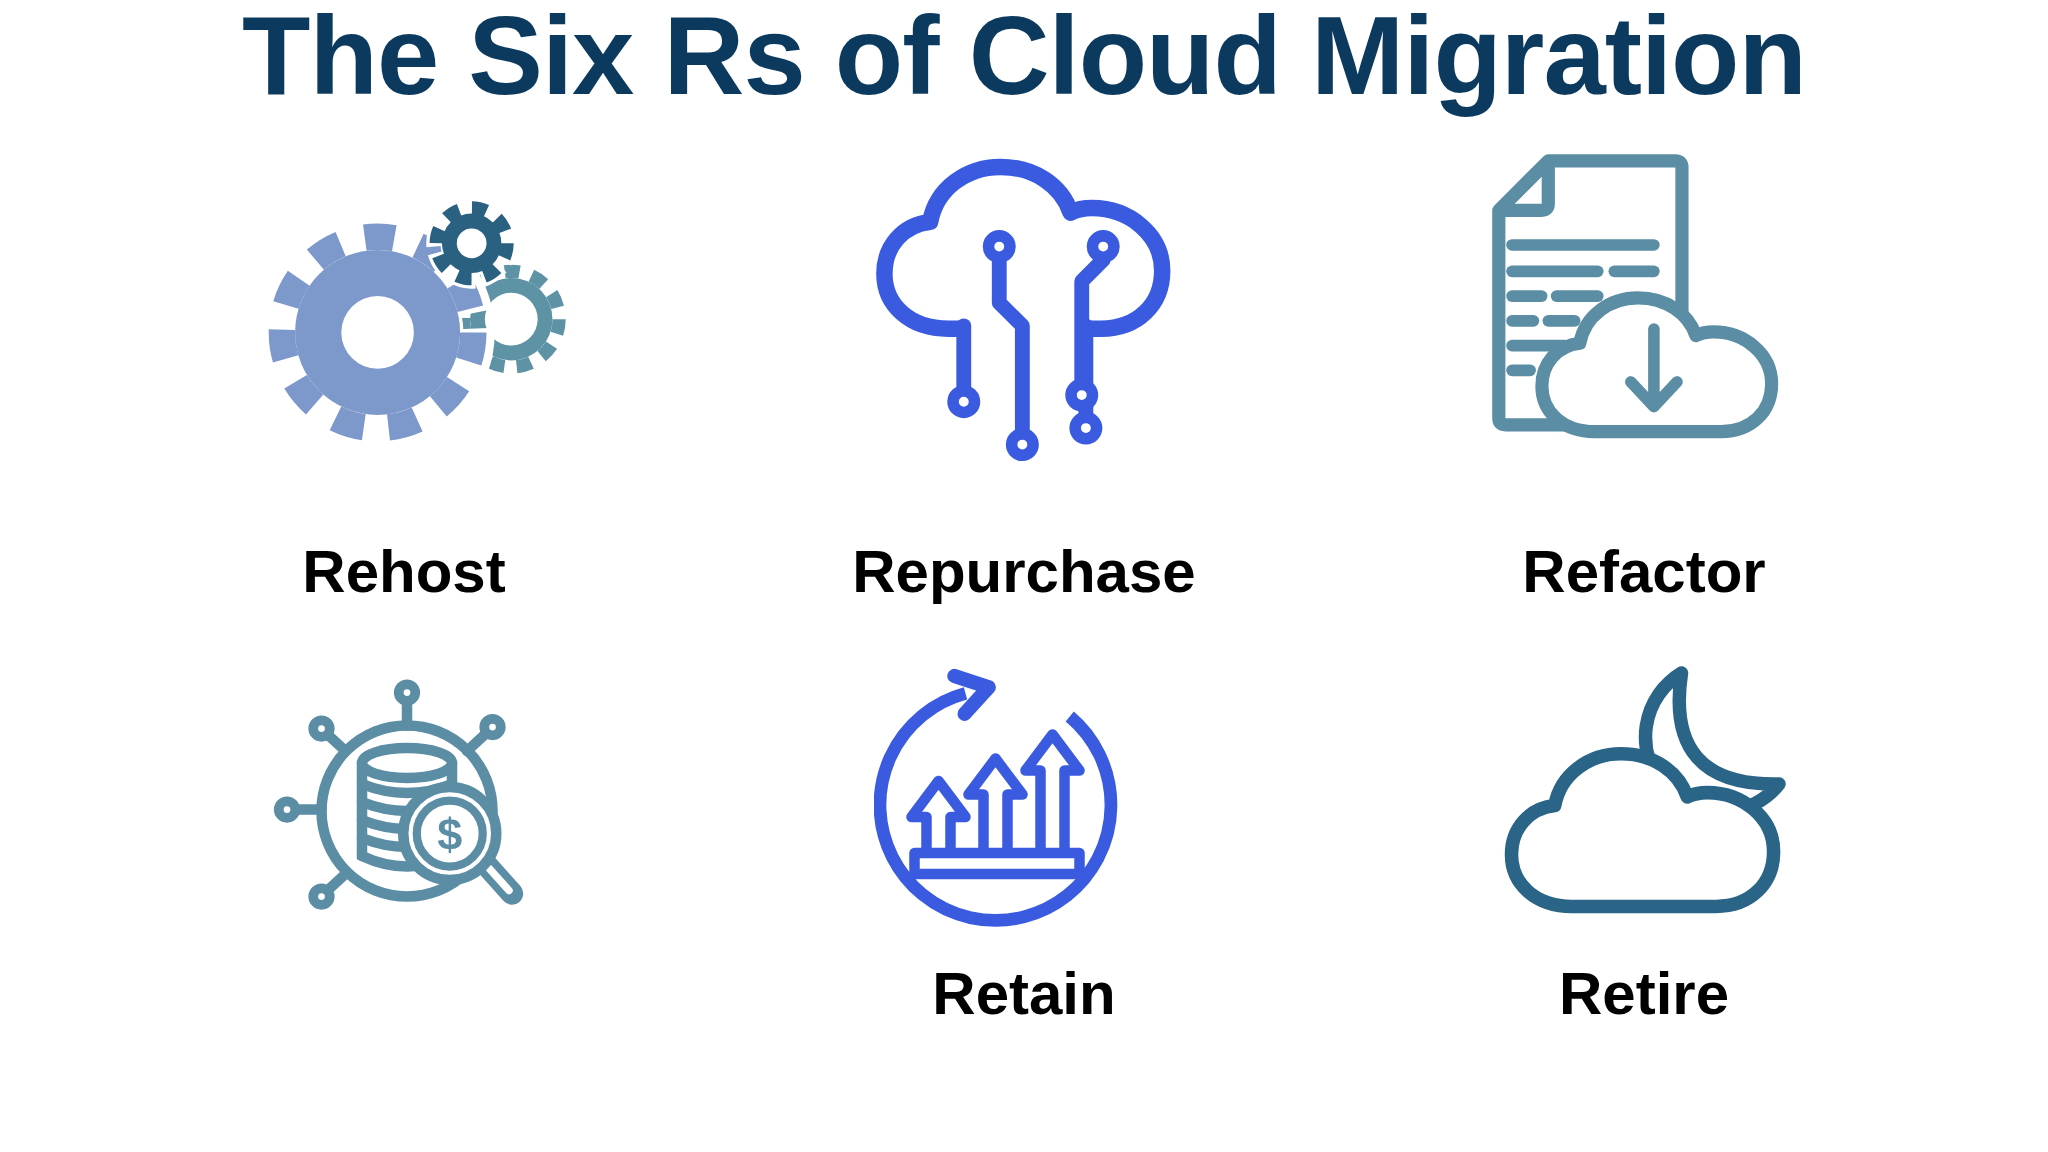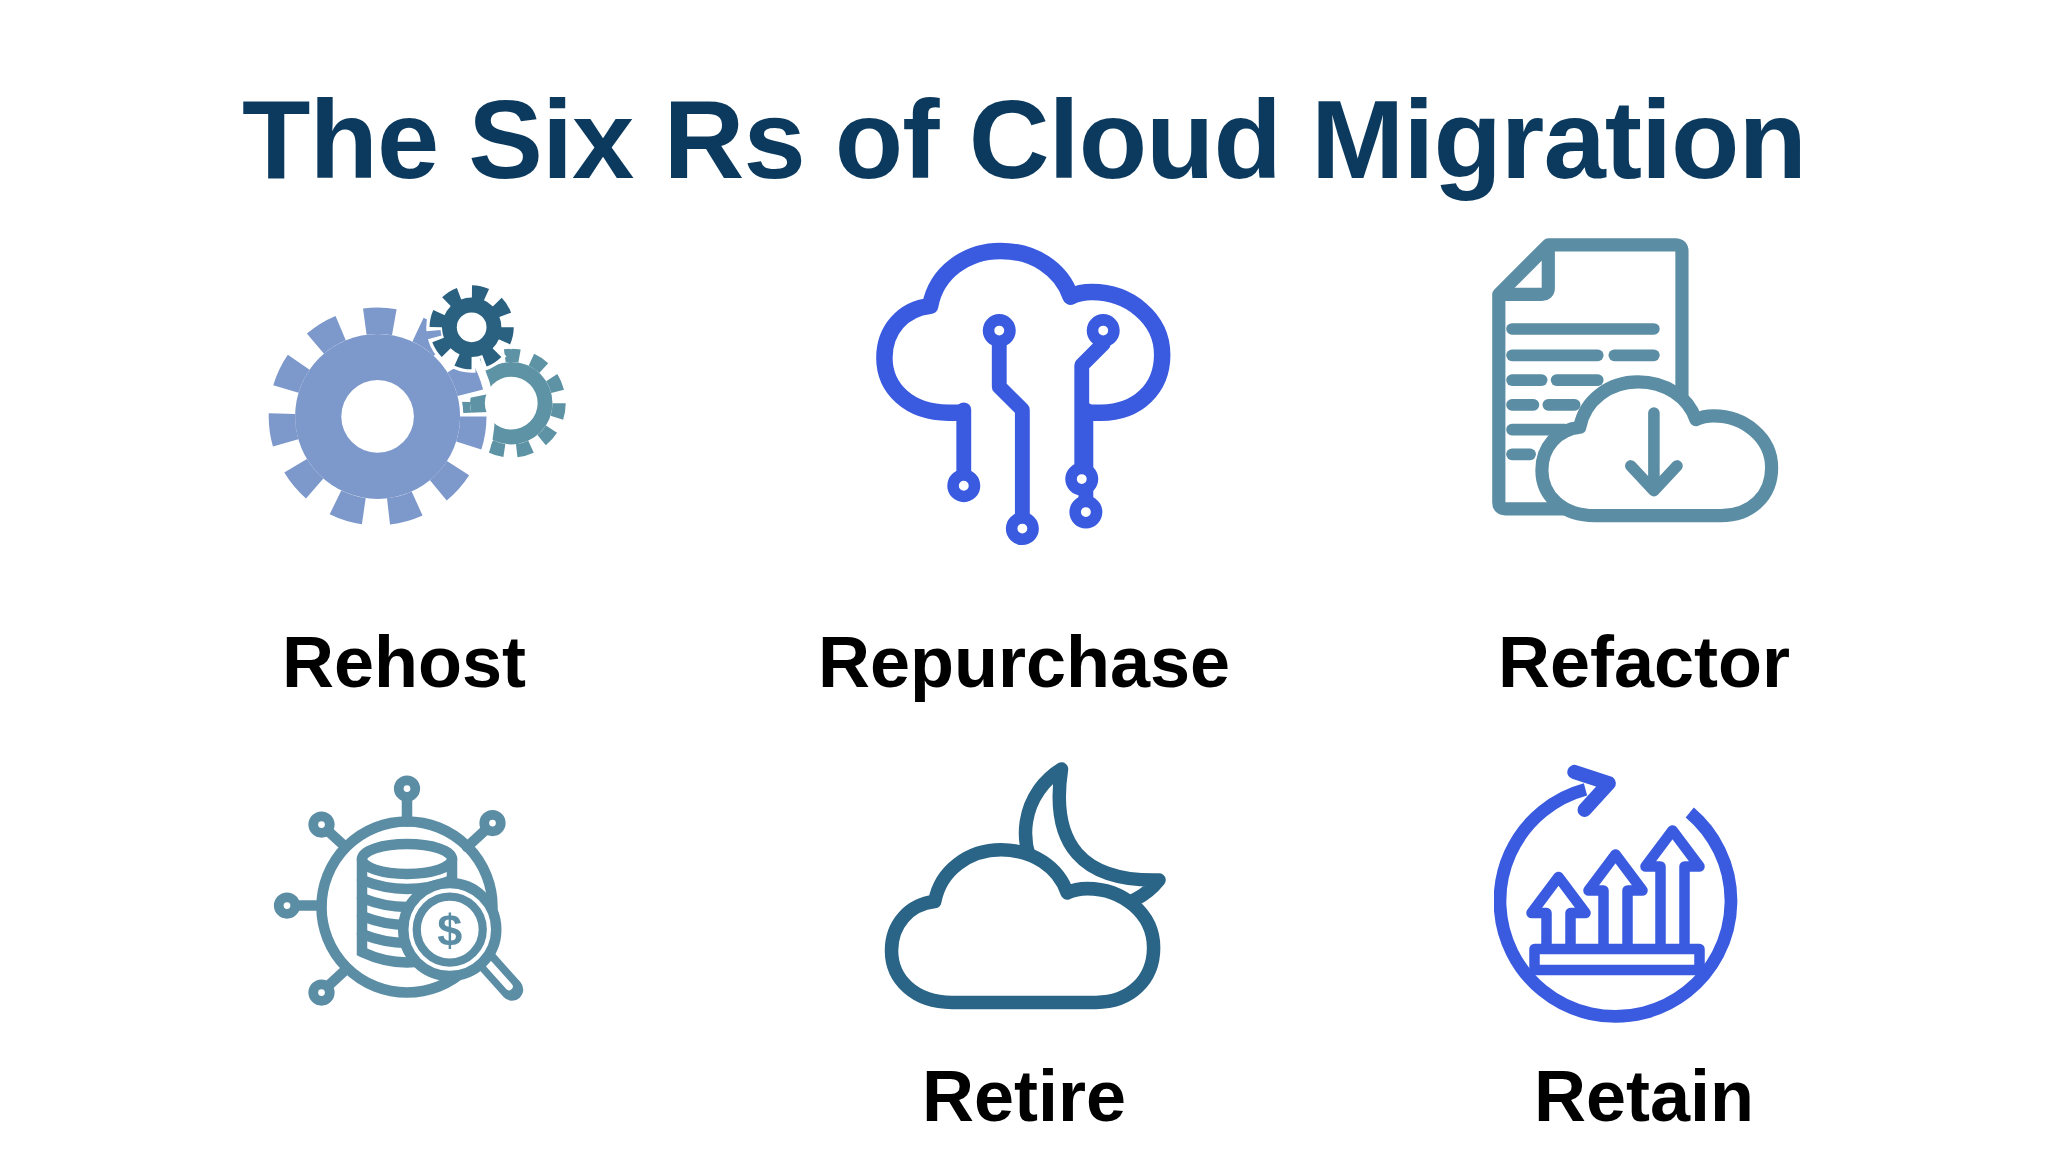--- a/index.html
+++ b/index.html
@@ -2,42 +2,42 @@
 <html><head>
 <meta charset="utf-8">
 <style>
   html,body{margin:0;padding:0;}
   body{
     width:2048px;height:1152px;
     background:#ffffff;
     overflow:hidden;
     font-family:"Liberation Sans", sans-serif;
   }
-  header{padding-top:84px;text-align:center;}
+  header{text-align:center;}
   h1{
     margin:0;
     font-size:112px;
     line-height:1;
     font-weight:700;
     color:#0b3a5e;
     letter-spacing:-1px;
   }
   .grid{
     display:grid;
     grid-template-columns:repeat(3,620px);
     justify-content:center;
     margin-top:28px;
   }
   figure.cell{margin:0;display:flex;flex-direction:column;align-items:center;}
   .icon-box{display:flex;align-items:center;justify-content:center;}
   .row1 .icon-box{height:332px;}
   .row2 .icon-box{height:300px;margin-top:50px;}
   figcaption{
     font-weight:700;
-    font-size:72px;
+    font-size:60px;
     line-height:1;
     color:#000000;
     text-align:center;
   }
   .row1 figcaption{margin-top:70px;}
   .row2 figcaption{margin-top:12px;}
   svg{display:block;}
 </style>
 </head>
 <body>
@@ -168,38 +168,38 @@
             <text x="130.5" y="118" font-size="30" font-weight="bold" fill="#5b8da4" stroke="none" text-anchor="middle" font-family="Liberation Sans, sans-serif">$</text>
           </g>
         </g>
       </svg>
     </div>
   </figure>
 
   <figure class="cell row2">
     <div class="icon-box">
       <svg width="300" height="300" viewBox="0 0 200 200">
-        <path fill="#ffffff" stroke="#2a6486" stroke-width="9" stroke-linejoin="round" d="M125,14 A50,50 0 1 0 190,88 Q113.5,89.8 125,14 Z"></path>
-        <path transform="translate(4,64) scale(1.92)" fill="#ffffff" stroke="#2a6486" stroke-width="4.7" stroke-linejoin="round" d="M25,55 C12,55 4,47 4,37 C4,28 10,21 19,20 C21,9 31,2 42,2 C53,2 62,8 65,17 C67,16 70,15.5 72,15.5 C84,15.5 95,24 95,36 C95,47 87,55 75,55 Z"></path>
-      </svg>
-    </div>
-    <figcaption>Retire</figcaption>
-  </figure>
-
-  <figure class="cell row2">
-    <div class="icon-box">
-      <svg width="300" height="300" viewBox="0 0 200 200">
         <g stroke="#3a5be0" fill="none">
           <path stroke-width="8.5" d="M130.5,43 A77,77 0 1 1 61,27.6"></path>
           <path stroke-width="9.5" stroke-linecap="round" stroke-linejoin="round" d="M60.4,41.2 L76.5,23.5 L53.6,16"></path>
           <g stroke-width="7" fill="#ffffff" stroke-linejoin="round">
             <path d="M43,86 L61,110 L51,110 L51,140 L35,140 L35,110 L25,110 Z"></path>
             <path d="M81,71 L99,95 L89,95 L89,140 L73,140 L73,95 L63,95 Z"></path>
             <path d="M119,55 L137,79 L127,79 L127,140 L111,140 L111,79 L101,79 Z"></path>
             <rect x="27" y="134" width="110" height="14"></rect>
           </g>
         </g>
       </svg>
     </div>
     <figcaption>Retain</figcaption>
   </figure>
 
+  <figure class="cell row2">
+    <div class="icon-box">
+      <svg width="300" height="300" viewBox="0 0 200 200">
+        <path fill="#ffffff" stroke="#2a6486" stroke-width="9" stroke-linejoin="round" d="M125,14 A50,50 0 1 0 190,88 Q113.5,89.8 125,14 Z"></path>
+        <path transform="translate(4,64) scale(1.92)" fill="#ffffff" stroke="#2a6486" stroke-width="4.7" stroke-linejoin="round" d="M25,55 C12,55 4,47 4,37 C4,28 10,21 19,20 C21,9 31,2 42,2 C53,2 62,8 65,17 C67,16 70,15.5 72,15.5 C84,15.5 95,24 95,36 C95,47 87,55 75,55 Z"></path>
+      </svg>
+    </div>
+    <figcaption>Retire</figcaption>
+  </figure>
+
 </main>
 
 </body></html>

